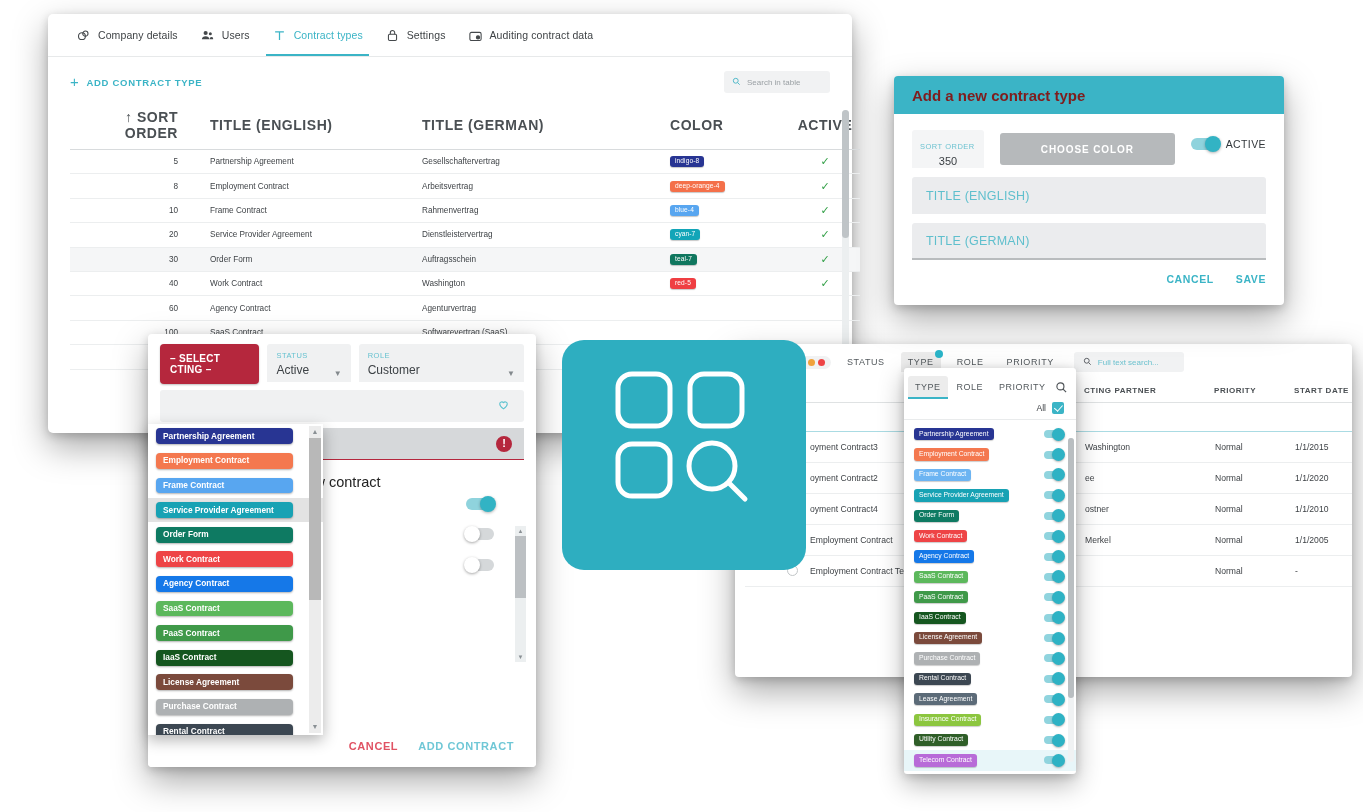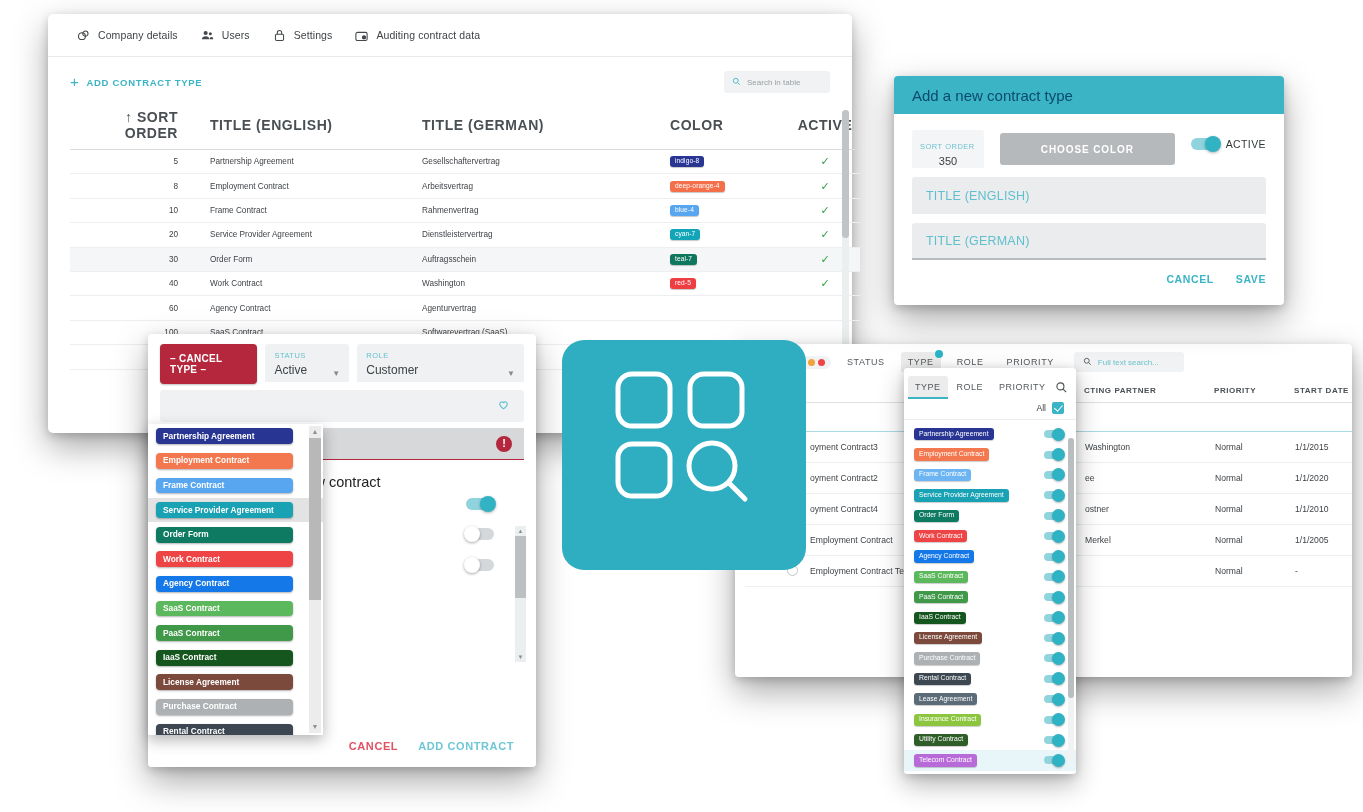--- a/index.html
+++ b/index.html
@@ -43,21 +43,21 @@
   .col-color { width:120px; }
   .col-active { width:70px; text-align:center !important; }
   .chip { display:inline-block; font-size:6.6px; color:#fff; padding:2px 5px 2.5px 5px; border-radius:3px; letter-spacing:.1px; line-height:1; box-shadow:0 1px 1px rgba(0,0,0,.22); }
   .chk { color:#2f9e44; font-size:11px; }
   .vscroll { position:absolute; right:3px; top:96px; width:7px; height:238px; background:#eceff0; border-radius:4px; }
   .vscroll i { position:absolute; left:0; top:0; width:7px; height:128px; background:#bfc4c7; border-radius:4px; display:block; }
   .vscroll .ar { position:absolute; left:1px; font-size:6px; color:#8a9094; }
 
   
   #panel-add-ct { left:882px; top:76px; width:390px; height:229px; overflow:hidden; }
-  .dlg-head { background:#3bb4c6; color:#0c4a6e; height:38px; display:flex; align-items:center; padding:0 18px; font-size:15px; font-weight:normal; }
+  .dlg-head { background:#3bb4c6; color:#7f1d1d; height:38px; display:flex; align-items:center; padding:0 18px; font-size:15px; font-weight:bold; }
   .addct-body { padding:16px 18px 0 18px; }
   .addct-row1 { display:flex; align-items:flex-start; gap:16px; }
   .sort-field { width:72px; height:38px; background:#f4f5f6; border-radius:3px 3px 0 0; padding:5px 8px 0 8px; }
   .sort-field .lbl { font-size:7.5px; color:#6ec3d1; letter-spacing:.5px; }
   .sort-field .val { font-size:11px; color:#3c4145; text-align:center; margin-top:2px; }
   .choose-color { flex:1; height:32px; margin-top:3px; background:#b6b9bb; color:#fff; border-radius:3px; display:flex; align-items:center; justify-content:center; font-size:10px; font-weight:bold; letter-spacing:.9px; cursor:pointer; border:none; }
   .active-wrap { display:flex; align-items:center; gap:7px; margin-top:8px; }
   .toggle { width:28px; height:12px; border-radius:7px; position:relative; display:inline-block; }
   .toggle.on { background:#8fd3dd; }
   .toggle.on i { position:absolute; right:-2px; top:-2px; width:16px; height:16px; border-radius:50%; background:#32b3c4; display:block; box-shadow:0 1px 3px rgba(0,0,0,.3); }
@@ -177,20 +177,28 @@
         <svg width="15" height="15" viewBox="0 0 24 24" fill="#44484b">
             <circle cx="9" cy="8" r="3.3"></circle>
             <circle cx="16.5" cy="9" r="2.4"></circle>
             <path d="M3 18c0-3.3 2.7-5 6-5s6 1.7 6 5z"></path>
             <path d="M15.5 18c0-2.3 1-3.6 3-3.6s2.5 1.3 2.5 3.6z"></path>
           </svg>
       </span>
       <span>Users</span>
     </div>
 
+    <div class="nav-tab active">
+      <span class="ico">
+        <svg width="15" height="15" viewBox="0 0 24 24" fill="none" stroke="#3bb4c6" stroke-width="2">
+            <path d="M5 6h14M12 6v13"></path>
+          </svg>
+      </span>
+      <span>Contract types</span>
+    </div>
 
     <div class="nav-tab">
       <span class="ico">
         <svg width="15" height="15" viewBox="0 0 24 24" fill="none" stroke="#44484b" stroke-width="1.7">
             <rect x="5.5" y="10" width="13" height="10" rx="2"></rect>
             <path d="M8.5 10V7.5a3.5 3.5 0 017 0V10"></path>
           </svg>
       </span>
       <span>Settings</span>
     </div>
@@ -554,21 +562,21 @@
   </div>
   <div class="dlg-actions">
     <span class="act">CANCEL</span>
     <span class="act">SAVE</span>
   </div>
 </div>
 
 <div class="card shadow-lg" id="panel-new-contract">
   <div class="nc-body">
     <div class="nc-row">
-      <span class="select-type">– CANCEL TYPE –</span>
+      <span class="select-type">– SELECT CTING –</span>
       <div class="nc-field" style="width:96px;">
         <span>
           <span class="lbl">STATUS</span>
           <span class="val">Active</span>
         </span>
         <span class="caret">▼</span>
       </div>
       <div class="nc-field" style="width:194px;">
         <span>
           <span class="lbl">ROLE</span>

